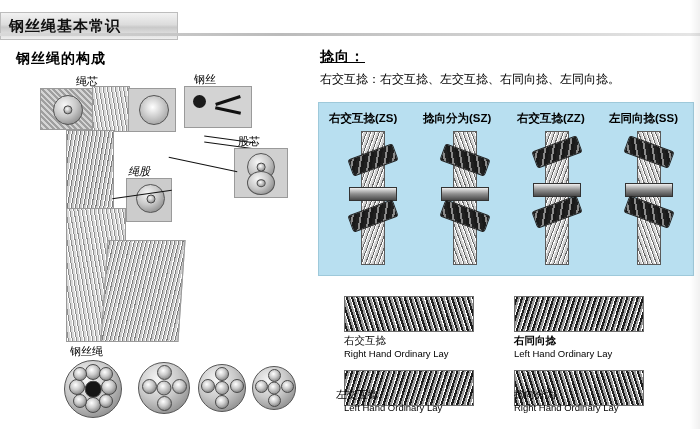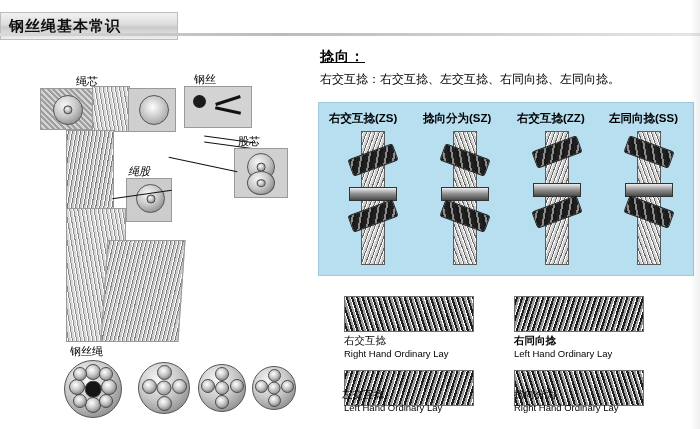--- a/index.html
+++ b/index.html
@@ -155,20 +155,21 @@
 
 <div id="root">
 
   <div class="title-bar">
     <span class="txt">钢丝绳基本常识</span>
   </div>
   <div class="header-rule"></div>
 
   <div class="left-panel">
 
+    <div class="h2" style="left:8px;top:6px;">钢丝绳的构成</div>
 
     <div class="lbl" style="left:68px;top:30px;">绳芯</div>
     <div class="lbl" style="left:186px;top:28px;">钢丝</div>
     <div class="lbl" style="left:230px;top:90px;">股芯</div>
     <div class="lbl" style="left:120px;top:120px;font-style:italic;">绳股</div>
     <div class="lbl" style="left:62px;top:300px;">钢丝绳</div>
 
     <div class="ph speckle" style="left:32px;top:44px;width:52px;height:40px;">
       <div class="xsec" style="left:12px;top:6px;width:28px;height:28px;">
         <div class="core"></div>
@@ -285,21 +286,21 @@
 
     <div class="sample rh" style="left:26px;top:252px;"></div>
     <div class="cap-cn" style="left:26px;top:290px;">右交互捻</div>
     <div class="cap-en" style="left:26px;top:304px;">Right Hand Ordinary Lay</div>
 
     <div class="sample lh" style="left:196px;top:252px;"></div>
     <div class="cap-cn" style="left:196px;top:290px;font-weight:bold;">右同向捻</div>
     <div class="cap-en" style="left:196px;top:304px;">Left Hand Ordinary Lay</div>
 
     <div class="sample lh" style="left:26px;top:326px;"></div>
-    <div class="cap-cn" style="left:16px;top:344px;padding-left:8px;">左交互捻</div>
+    <div class="cap-cn" style="left:10px;top:344px;padding-left:8px;">左交互捻</div>
     <div class="cap-en" style="left:26px;top:358px;">Left Hand Ordinary Lay</div>
 
     <div class="sample rh" style="left:196px;top:326px;"></div>
     <div class="cap-cn" style="left:196px;top:344px;">捻向分为</div>
     <div class="cap-en" style="left:196px;top:358px;">Right Hand Ordinary Lay</div>
   </div>
 
   <div class="edge-shadow"></div>
 </div>
 

